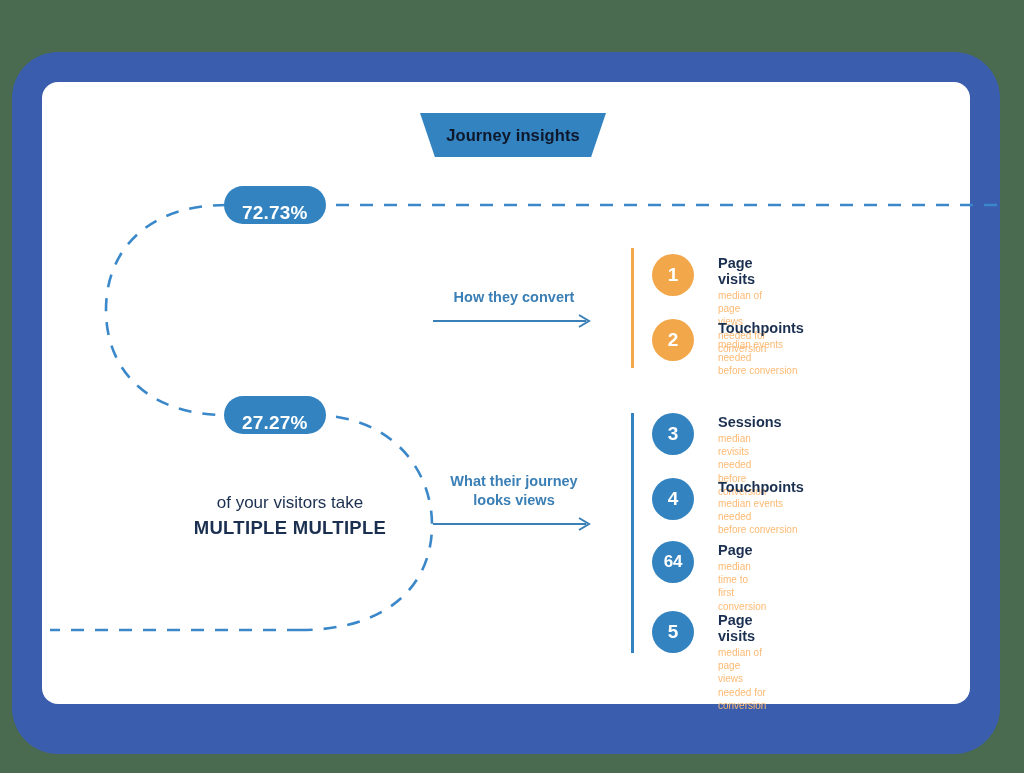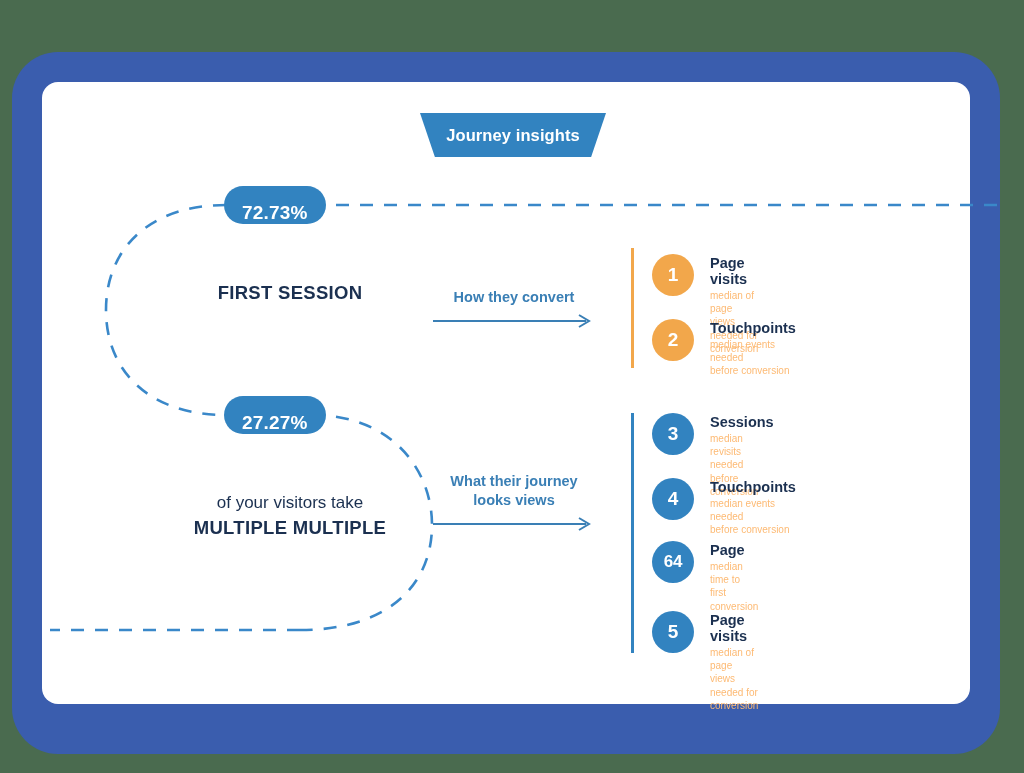--- a/index.html
+++ b/index.html
@@ -53,21 +53,21 @@
     top: 113px;
     width: 186px;
     height: 44px;
     background: #3283c0;
     clip-path: polygon(0 0, 100% 0, 92% 100%, 8% 100%);
     display: flex;
     align-items: center;
     justify-content: center;
   }
   #ribbon .ribbon-label {
-    color: #ffffff;
+    color: #0f172a;
     font-size: 16.5px;
     font-weight: bold;
     letter-spacing: 0.1px;
   }
 
   
   .pill {
     position: absolute;
     height: 38px;
     background: #3283c0;
@@ -140,21 +140,21 @@
     display: flex;
     align-items: center;
     justify-content: center;
     color: #ffffff;
     font-weight: bold;
     font-size: 19px;
   }
   .metric-badge.num-wide { font-size: 17px; letter-spacing: -0.3px; }
   .badge-orange { background: #f2a74b; }
   .badge-blue   { background: #3283c0; }
-  .metric-text { margin-left: 16px; padding-top: 1px; }
+  .metric-text { margin-left: 24px; padding-top: 1px; }
   .metric-title {
     color: #1b3050;
     font-size: 14.5px;
     font-weight: bold;
     display: block;
     margin-bottom: 2px;
   }
   .metric-desc {
     color: #fdba74;
     font-size: 10px;
@@ -185,21 +185,20 @@
 </div>
 
 <div class="pill" id="pill-top">
   <span>72.73%</span>
 </div>
 <div class="pill" id="pill-bottom">
   <span>27.27%</span>
 </div>
 
 <div class="statement" id="statement-first">
-  <div class="strong">FIRST SESSION</div>
 </div>
 
 <div class="statement" id="statement-multiple">
   <div class="lead">of your visitors take</div>
   <div class="strong">MULTIPLE MULTIPLE</div>
 </div>
 
 <div class="connector" id="connector-how">
   <span class="conn-label">How they convert</span>
   <svg class="conn-arrow" width="162" height="14" viewBox="0 0 162 14" xmlns="http://www.w3.org/2000/svg">

